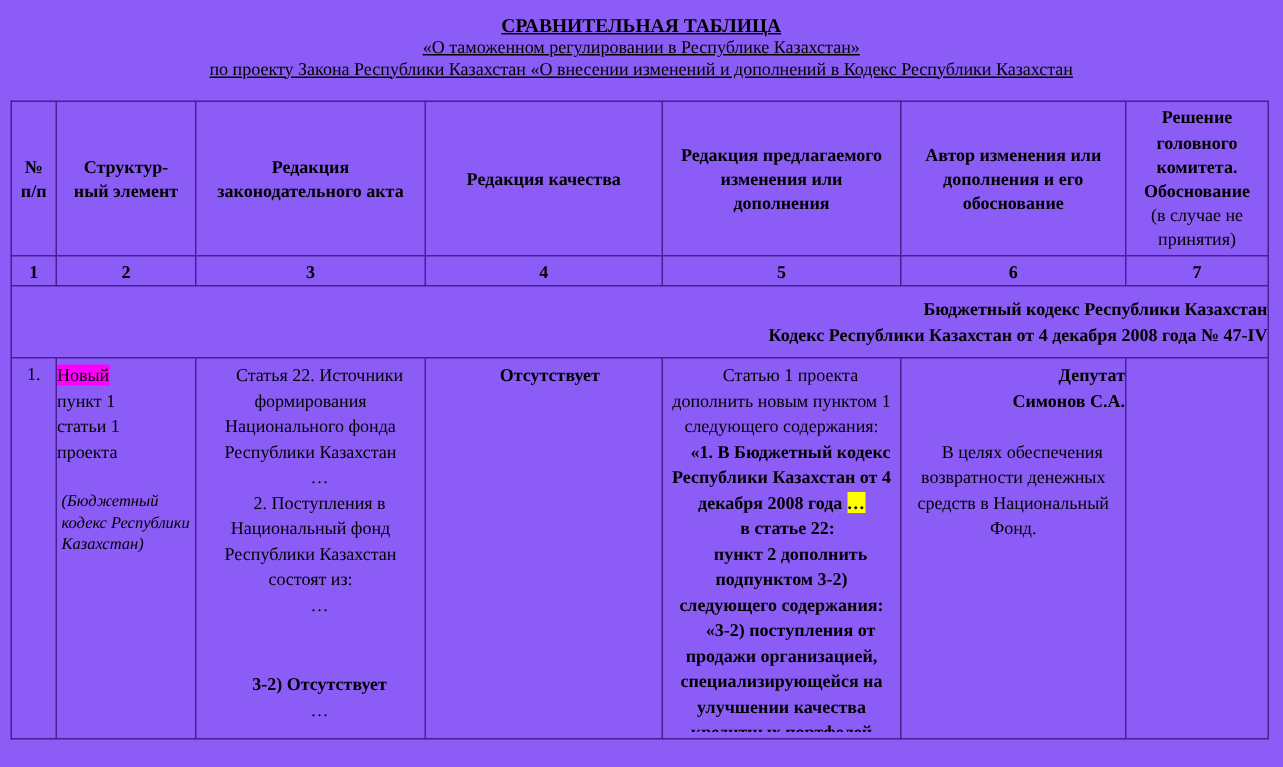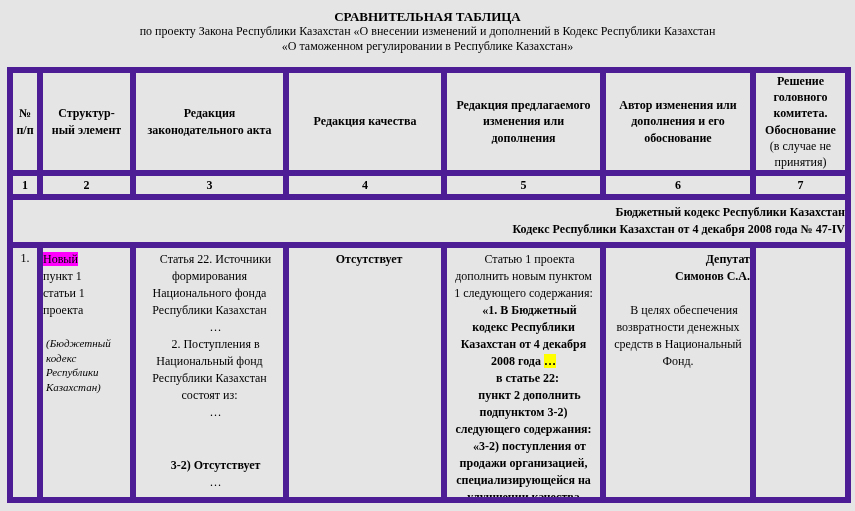--- a/index.html
+++ b/index.html
@@ -2,35 +2,35 @@
 <html><head>
 <meta charset="utf-8">
 <style>
   * { box-sizing: border-box; }
   html, body { margin: 0; padding: 0; background: #fff; }
   body {
     width: 855px; height: 511px;
     font-family: "Liberation Serif", "DejaVu Serif", serif;
     color: #000;
   }
-  .page { position: relative; width: 855px; height: 511px; overflow: hidden; background: #e5e5e5; }
+  .page { position: relative; width: 855px; height: 511px; overflow: hidden; background: #8b5cf6; text-decoration: underline; }
 
   
   .doc-head { padding-top: 9px; text-align: center; }
   .doc-head .t1 { font-size: 13px; font-weight: bold; line-height: 15px; }
   .doc-head .t2 { font-size: 12px; line-height: 14.5px; }
 
   
   table.cmp {
     position: absolute; left: 7px; top: 67px;
     width: 838px; height: 426px;
     border-collapse: collapse; table-layout: fixed;
   }
   table.cmp td {
-    border: 6px solid #4c1d95;
+    border: 1px solid #4c1d95;
     font-size: 12px;
     padding: 0;
     vertical-align: top;
     overflow: hidden;
   }
   tr.hdr td {
     height: 103px;
     vertical-align: middle;
     text-align: center;
     font-weight: bold;
@@ -64,22 +64,22 @@
   .author-rationale { margin-top: 17px !important; }
   .small-ind { text-indent: 8px; }
 </style>
 </head>
 <body>
 
 <div class="page">
 
   <div class="doc-head">
     <div class="t1">СРАВНИТЕЛЬНАЯ ТАБЛИЦА</div>
+    <div class="t2">«О таможенном регулировании в Республике Казахстан»</div>
     <div class="t2">по проекту Закона Республики Казахстан «О внесении изменений и дополнений в Кодекс Республики Казахстан</div>
-    <div class="t2">«О таможенном регулировании в Республике Казахстан»</div>
   </div>
 
   <table class="cmp">
     <colgroup>
       <col style="width:30px">
         <col style="width:93px">
         <col style="width:153px">
       <col style="width:158px">
         <col style="width:159px">
         <col style="width:150px">

